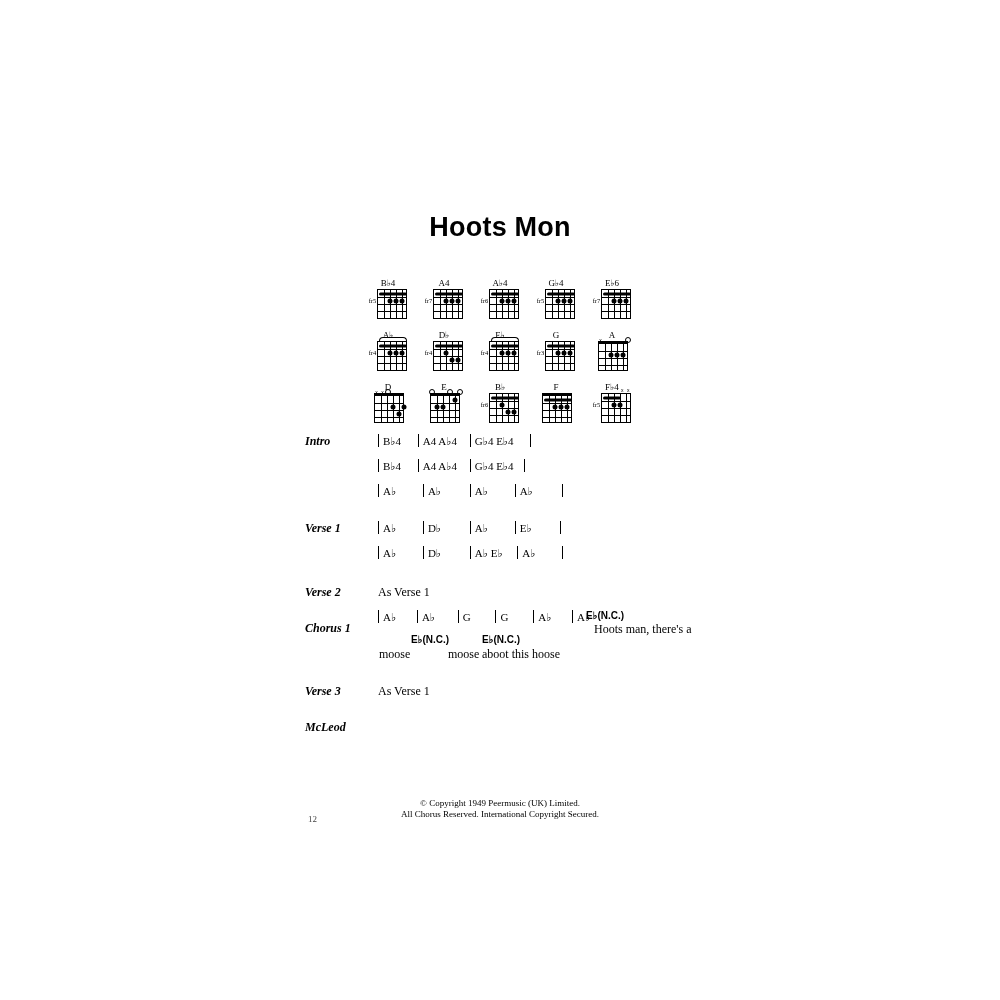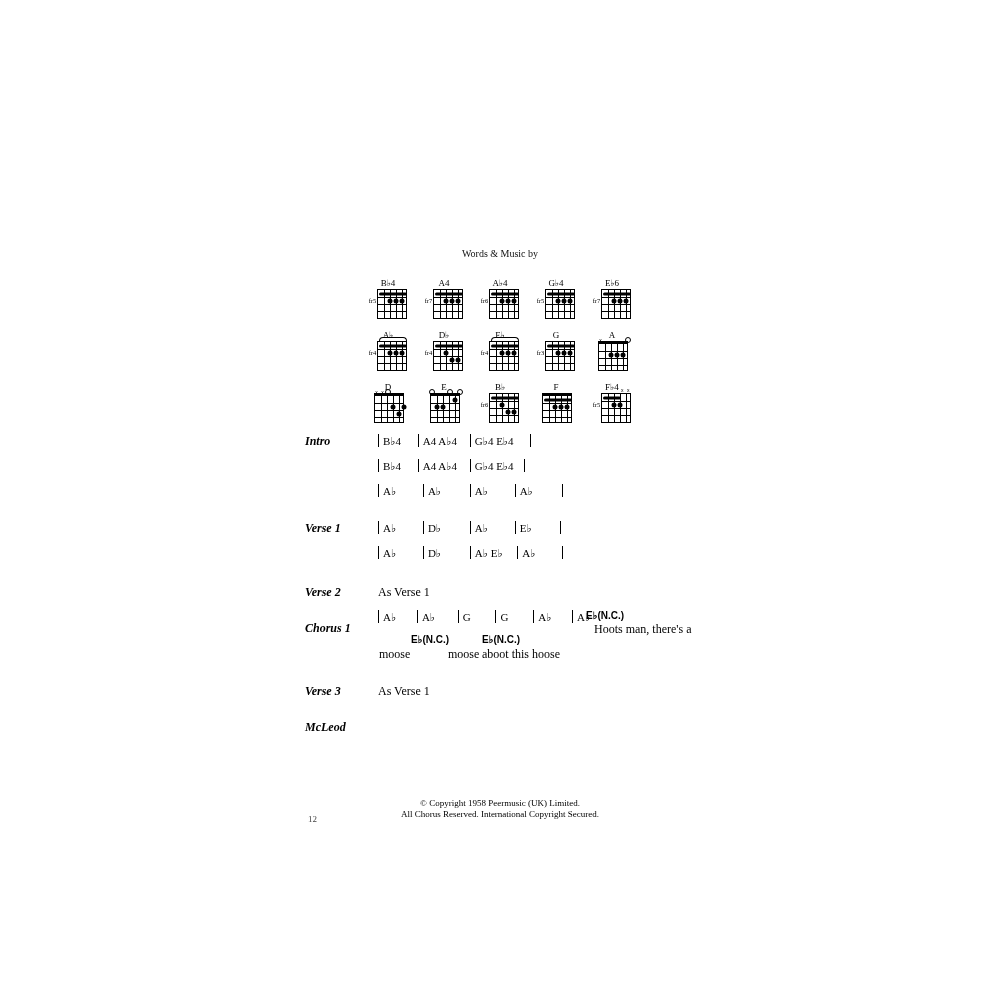--- a/index.html
+++ b/index.html
@@ -239,23 +239,23 @@
     top: 814px;
     font-size: 9px;
     color: #444;
   }
 </style>
 </head>
 <body>
 
 <div class="page">
 
+  <div class="title">Hoots Mon</div>
 
   <div class="credits">
-    <div>Words &amp; Music by</div>
   </div>
 
   <div class="chord-grid">
 
     <div class="chord-row">
       <div class="chord">
         <div class="chord-name">B♭4</div>
         <div class="chord-box-wrap">
           <div class="fret-label">fr5</div>
           <div class="chord-box">
@@ -623,19 +623,19 @@
   <div class="lyric" style="left:448px; top:647px">moose</div>
   <div class="lyric" style="left:482px; top:647px">aboot this hoose</div>
 
   <div class="section-label" style="top:684px">Verse 3</div>
   <div class="plain" style="left:378px; top:684px">As Verse 1</div>
 
   <div class="section-label" style="top:720px">McLeod</div>
 
 
   <div class="footer">
-    <div>© Copyright 1958 Peermusic (UK) Limited.</div>
+    <div>© Copyright 1949 Peermusic (UK) Limited.</div>
     <div>All Chorus Reserved. International Copyright Secured.</div>
   </div>
 
   <div class="page-num">12</div>
 
 </div>
 
 </body></html>

